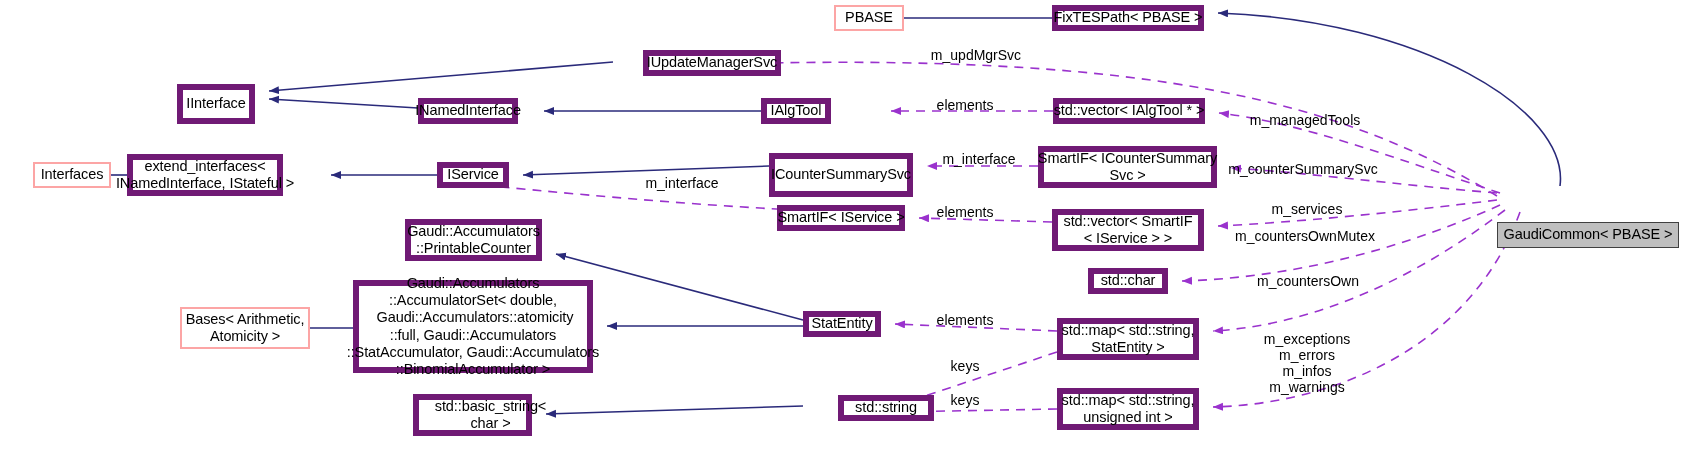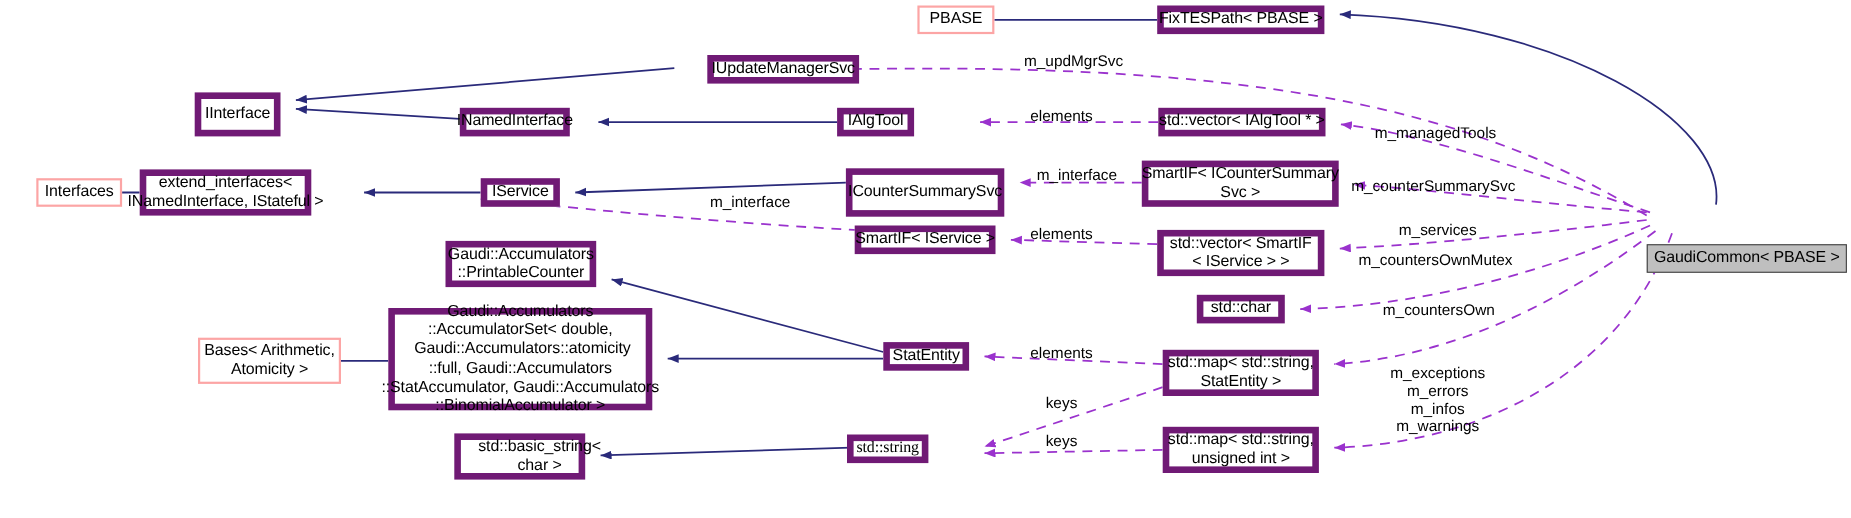--- a/index.html
+++ b/index.html
@@ -121,21 +121,21 @@
       <div class="node-box" style="left: 405px; top: 219px; width: 137px; height: 42px;"><span>Gaudi::Accumulators
 ::PrintableCounter</span></div>
       <div class="node-box" style="left: 413px; top: 394px; width: 119px; height: 42px; padding-left: 36px;"><span>std::basic_string&lt;
 char &gt;</span></div>
       <div class="node-box external" style="left: 806px; top: 5px; width: 70px; height: 26px;"><span>PBASE</span></div>
       <div class="node-box" style="left: 613px; top: 50px; width: 138px; height: 26px; margin-left: 30px;"><span>IUpdateManagerSvc</span></div>
       <div class="node-box" style="left: 761px; top: 98px; width: 70px; height: 26px;"><span>IAlgTool</span></div>
       <div class="node-box" style="left: 769px; top: 153px; width: 144px; height: 44px;"><span>ICounterSummarySvc</span></div>
       <div class="node-box" style="left: 777px; top: 205px; width: 128px; height: 26px;"><span>SmartIF&lt; IService &gt;</span></div>
       <div class="node-box" style="left: 803px; top: 311px; width: 78px; height: 26px;"><span>StatEntity</span></div>
-      <div class="node-box" style="left: 770px; top: 395px; width: 74px; height: 26px; font-family: Liberation Serif, serif;"><span>std::string</span></div>
+      <div class="node-box" style="left: 838px; top: 395px; width: 96px; height: 26px;"><span>std::string</span></div>
       <div class="node-box" style="left: 1052px; top: 5px; width: 152px; height: 26px;"><span>FixTESPath&lt; PBASE &gt;</span></div>
       <div class="node-box" style="left: 1053px; top: 98px; width: 152px; height: 26px;"><span>std::vector&lt; IAlgTool * &gt;</span></div>
       <div class="node-box" style="left: 1038px; top: 146px; width: 179px; height: 42px;"><span>SmartIF&lt; ICounterSummary
 Svc &gt;</span></div>
       <div class="node-box" style="left: 1052px; top: 209px; width: 152px; height: 42px;"><span>std::vector&lt; SmartIF
 &lt; IService &gt; &gt;</span></div>
       <div class="node-box" style="left: 1088px; top: 268px; width: 80px; height: 26px;"><span>std::char</span></div>
       <div class="node-box" style="left: 1057px; top: 318px; width: 142px; height: 42px;"><span>std::map&lt; std::string,
 StatEntity &gt;</span></div>
       <div class="node-box" style="left: 1057px; top: 388px; width: 142px; height: 42px;"><span>std::map&lt; std::string,

